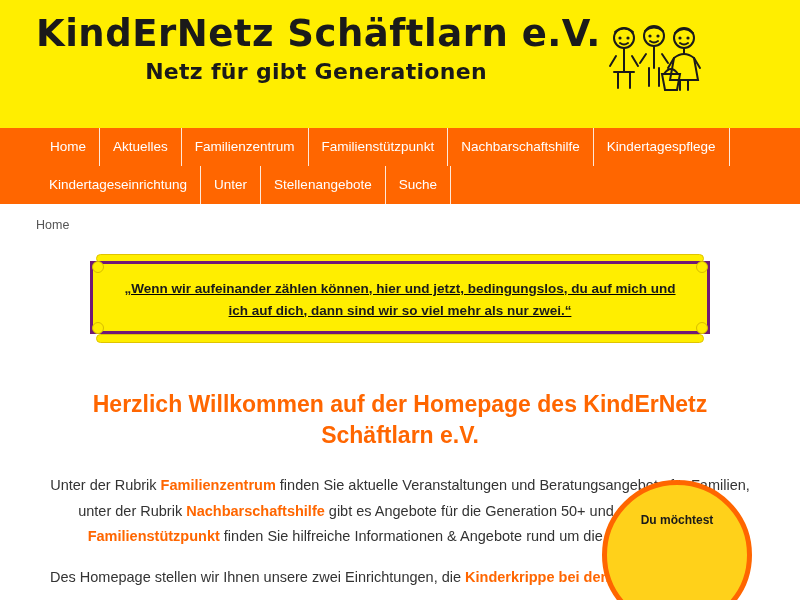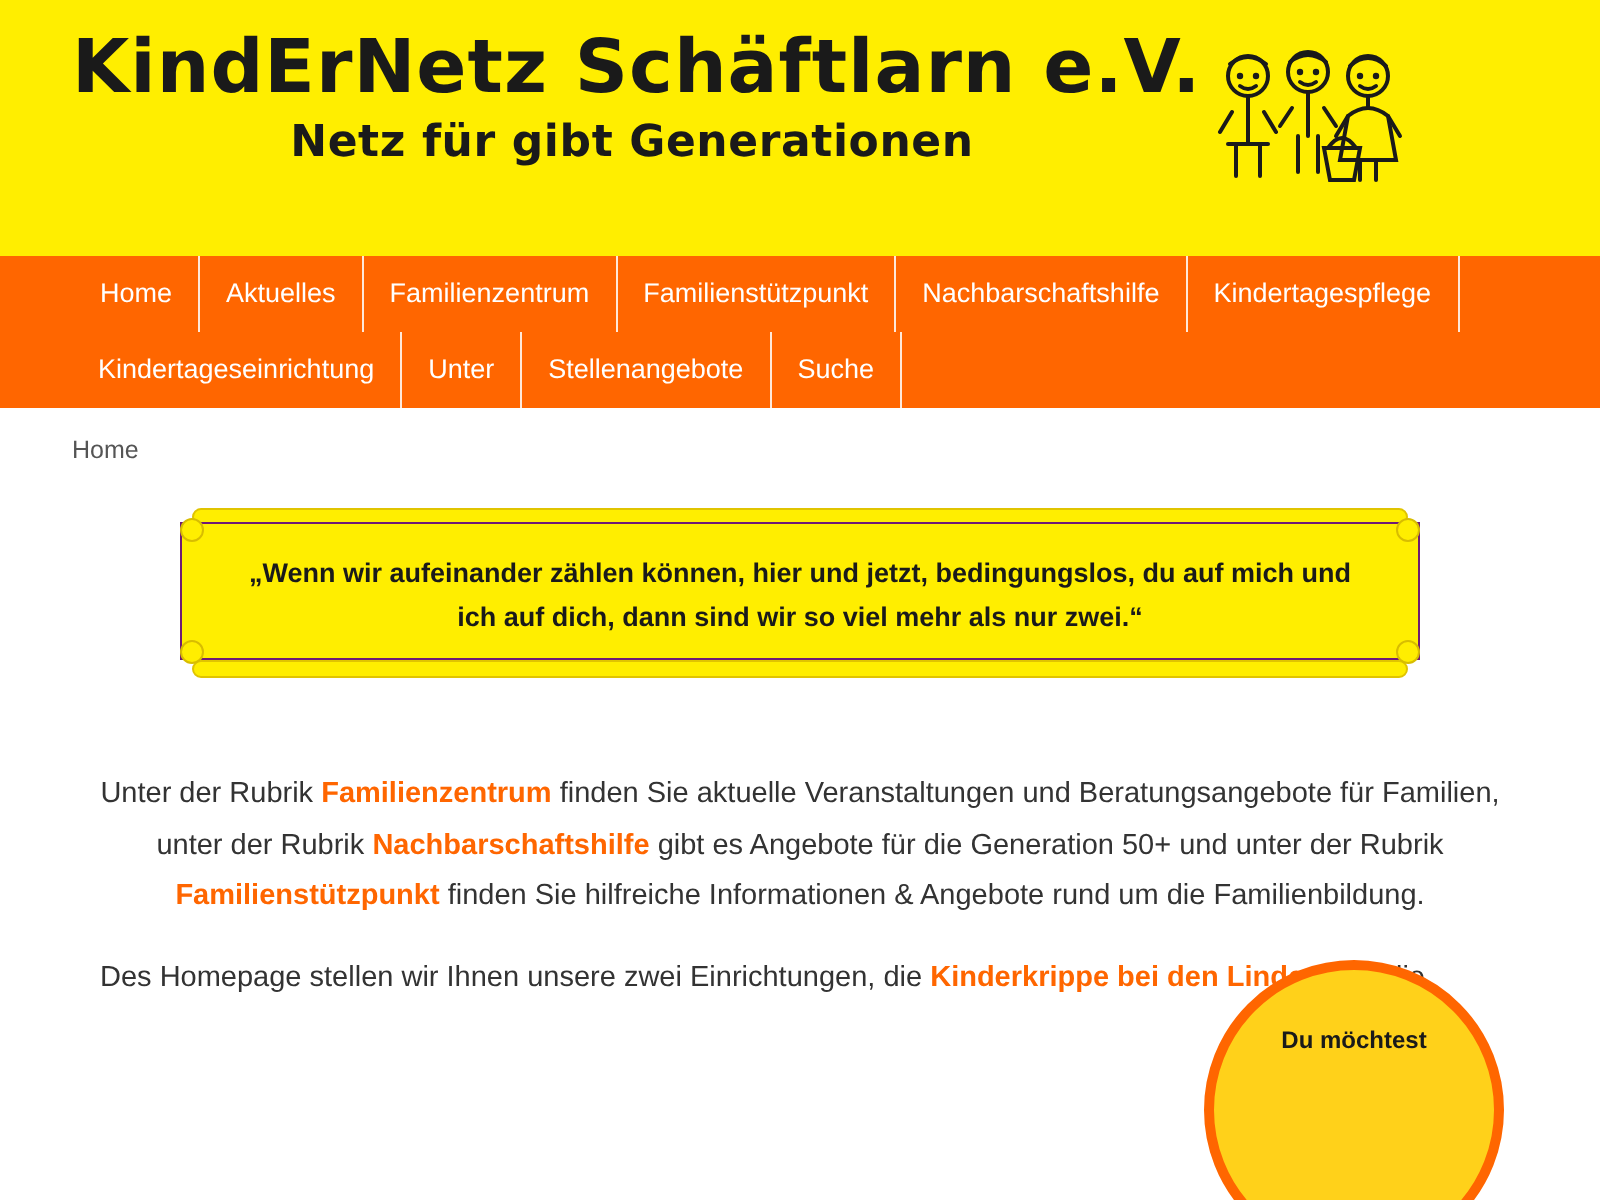--- a/index.html
+++ b/index.html
@@ -85,24 +85,25 @@
   .quote-bar-top, .quote-bar-bottom {
     height: 9px;
     background: #ffee00;
     border: 1px solid #e0c400;
     border-radius: 5px;
     margin-left: 6px;
     margin-right: 6px;
   }
   .quote-box {
     background: #ffee00;
-    border: 1px solid #701a75;
+    border: 3px solid #701a75;
     padding: 14px 26px 10px 26px;
     position: relative;
     margin-top: -2px;
+    text-decoration: underline;
   }
   .quote-text {
     font-size: 13.5px;
     font-weight: bold;
     color: #1a1a1a;
     text-align: center;
     line-height: 1.6;
   }
   .quote-author {
     text-align: center;
@@ -238,20 +239,24 @@
       <span class="scroll-curl curl-tr"></span>
       <span class="scroll-curl curl-bl"></span>
       <span class="scroll-curl curl-br"></span>
       <div class="quote-text">„Wenn wir aufeinander zählen können, hier und jetzt, bedingungslos, du auf mich und</div>
       <div class="quote-text">ich auf dich, dann sind wir so viel mehr als nur zwei.“</div>
     </div>
     <div class="quote-bar-bottom"></div>
   </div>
 
   <div class="content">
+    <h1 class="welcome">
+      <span>Herzlich Willkommen auf der Homepage des KindErNetz</span>
+      <span>Schäftlarn e.V.</span>
+    </h1>
 
     <p class="para"><span>Unter der Rubrik </span><span class="hl">Familienzentrum</span><span> finden Sie aktuelle Veranstaltungen und Beratungsangebote für Familien, unter der Rubrik </span><span class="hl">Nachbarschaftshilfe</span><span> gibt es Angebote für die Generation 50+ und unter der Rubrik </span><span class="hl">Familienstützpunkt</span><span> finden Sie hilfreiche Informationen &amp; Angebote rund um die Familienbildung.</span></p>
 
     <p class="para left"><span>Des Homepage stellen wir Ihnen unsere zwei Einrichtungen, die </span><span class="hl">Kinderkrippe bei den Linden</span><span> und die </span></p>
 
   </div>
 
   <div class="badge">
     <div class="badge-text">Du möchtest</div>
   </div>

